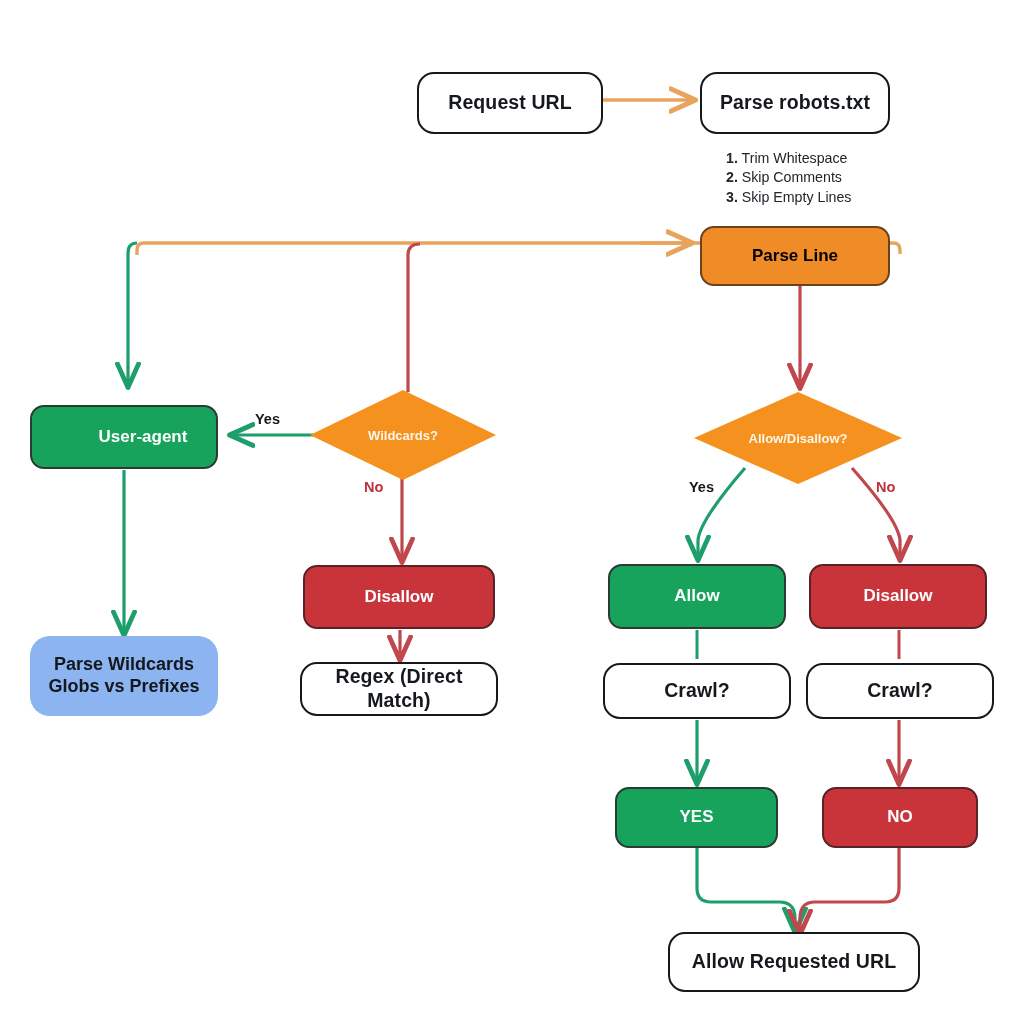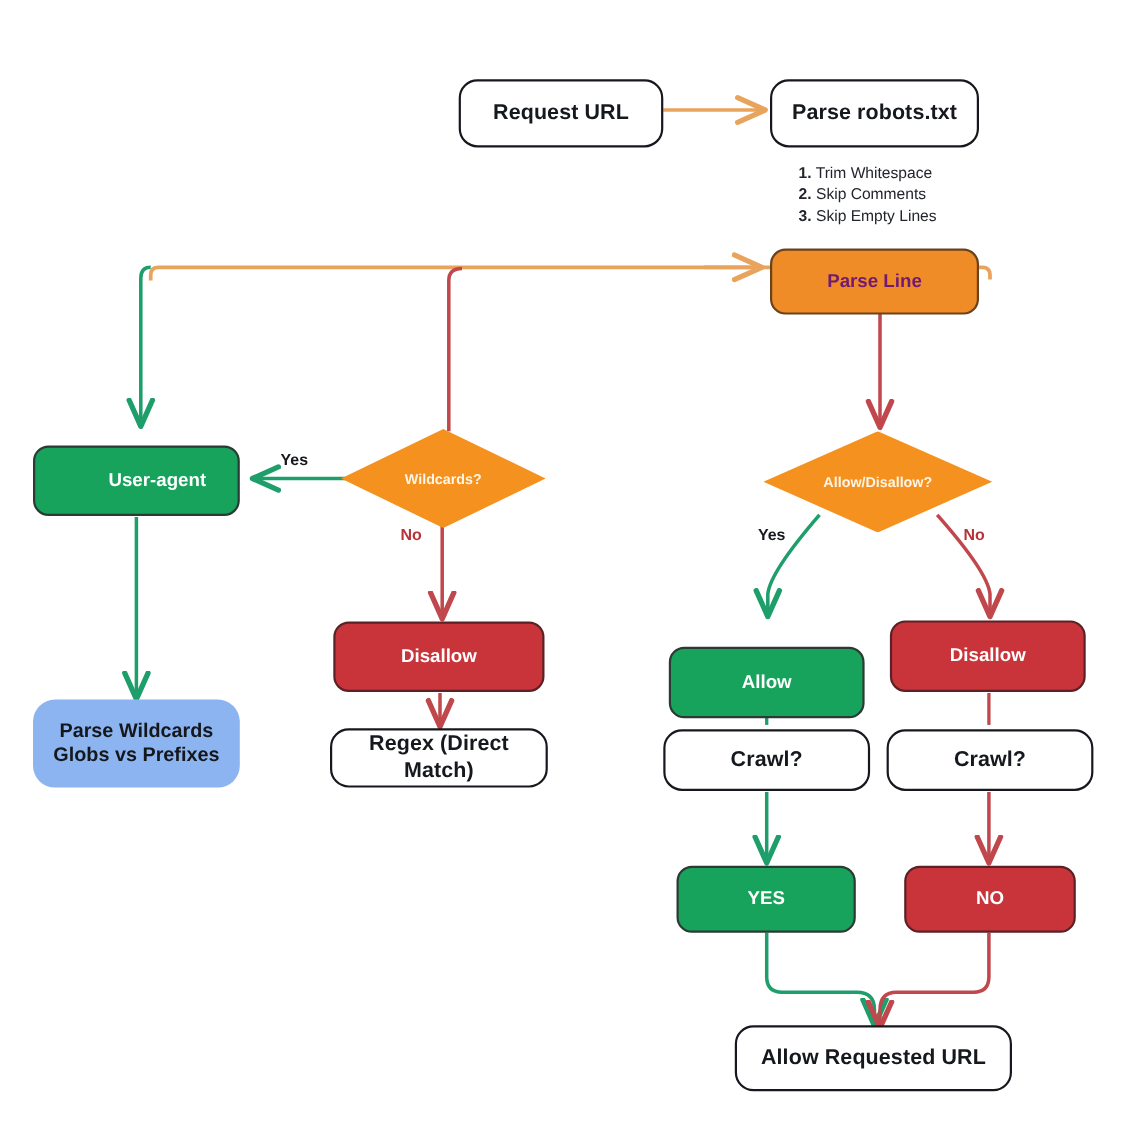--- a/index.html
+++ b/index.html
@@ -56,21 +56,21 @@
     background: #c9333a;
     border: 2.2px solid #5a2226;
     border-radius: 14px;
     color: #ffffff;
     font-size: 17px;
   }
   .node-orange {
     background: #f08c28;
     border: 2.2px solid #6b421a;
     border-radius: 14px;
-    color: #701a75;
+    color: #000000;
     font-size: 17px;
   }
   .node-blue {
     background: #8cb4f0;
     border: none;
     border-radius: 20px;
     color: #14171c;
     font-size: 18px;
   }
   .diamond {
@@ -220,21 +220,21 @@
   </div>
 
   <div class="node node-red" style="left:303px; top:565px; width:192px; height:64px;">
     <span>Disallow</span>
   </div>
 
   <div class="node node-plain" style="left:300px; top:662px; width:198px; height:54px;">
     <span>Regex (Direct Match)</span>
   </div>
 
-  <div class="node node-green" style="left:608px; top:564px; width:178px; height:65px;margin-top:24px;">
+  <div class="node node-green" style="left:608px; top:564px; width:178px; height:65px;">
     <span>Allow</span>
   </div>
 
   <div class="node node-red" style="left:809px; top:564px; width:178px; height:65px;">
     <span>Disallow</span>
   </div>
 
   <div class="node node-plain" style="left:603px; top:663px; width:188px; height:56px;">
     <span>Crawl?</span>
   </div>

